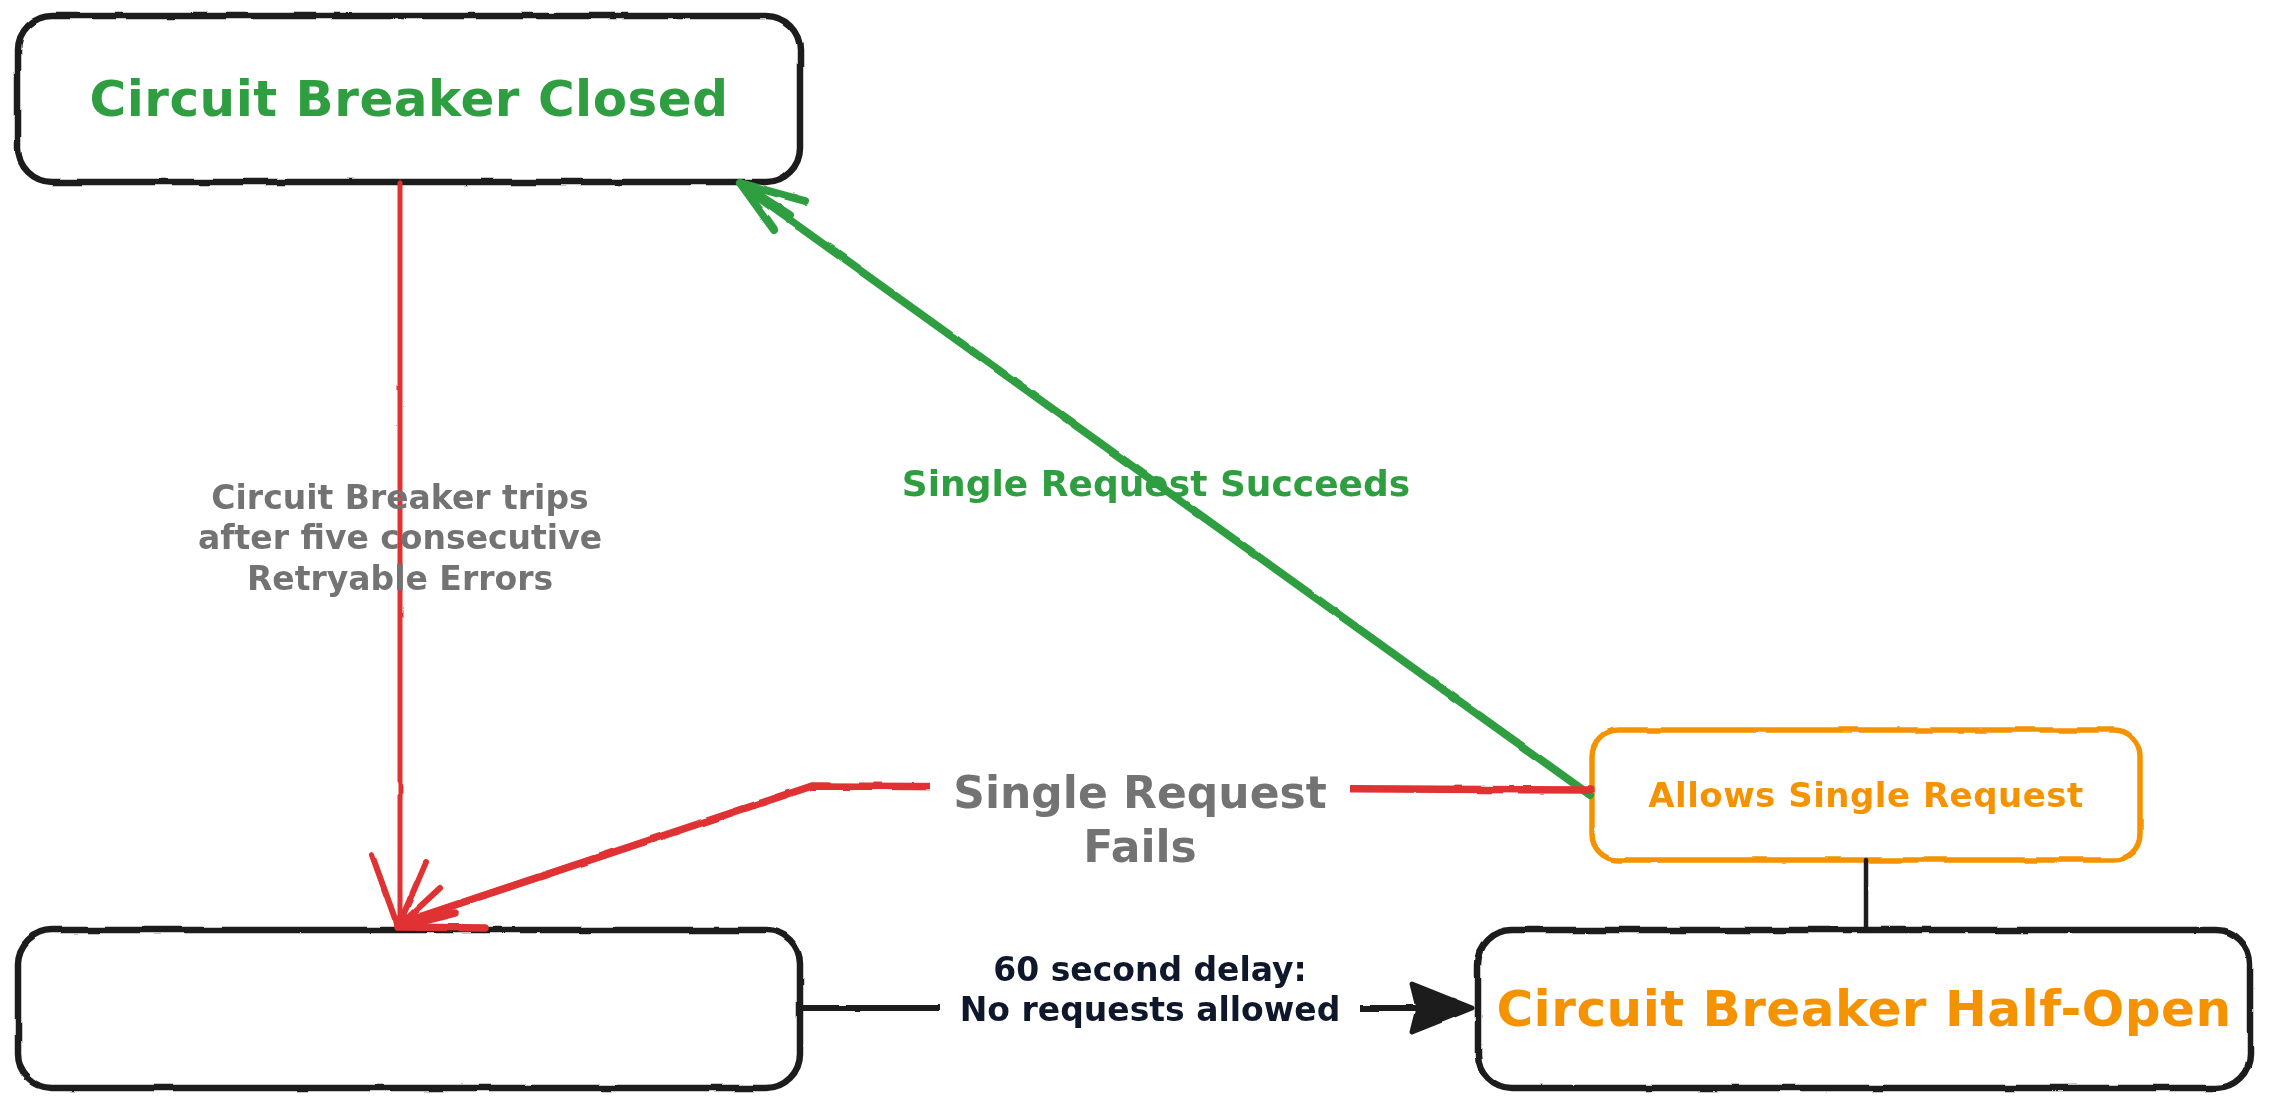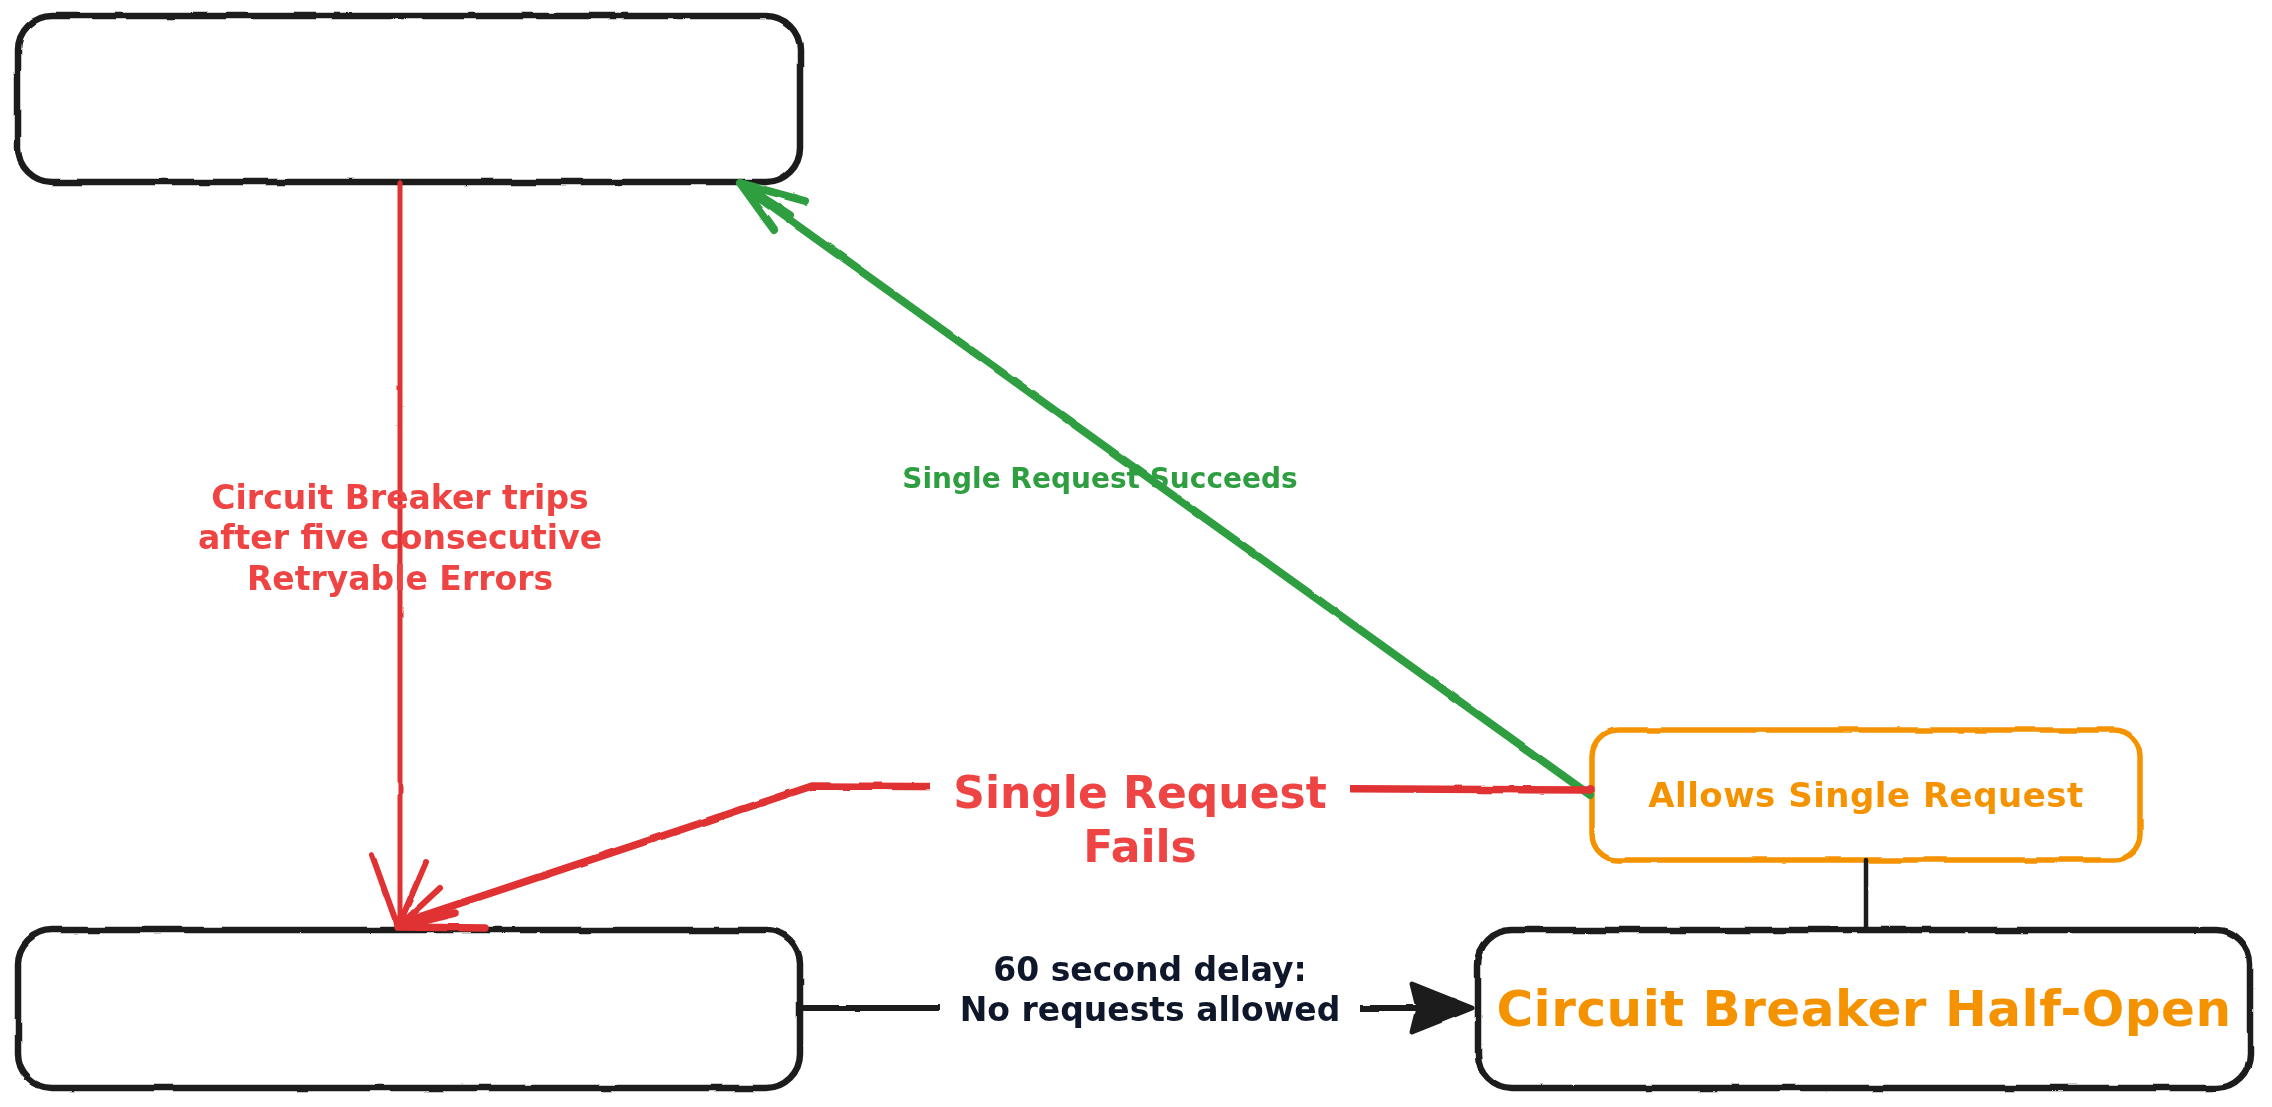--- a/index.html
+++ b/index.html
@@ -37,21 +37,21 @@
   .edge-label {
     position: absolute;
     text-align: center;
     font-family: "DejaVu Sans", sans-serif;
     font-weight: 600;
     line-height: 1.22;
     white-space: pre-line;
     pointer-events: none;
   }
   .lbl-green  { color: #2e9e41; }
-  .lbl-red    { color: #ef4444; }
+  .lbl-red    { color: #737373; }
   .lbl-orange { color: #f59200; }
   .lbl-black  { color: #0f172a; }
 </style>
 </head>
 <body>
 
 <div id="canvas">
 
   <svg class="layer" viewBox="0 0 2272 1107">
     <defs>
@@ -88,30 +88,31 @@
       <path d="M 398 927 L 455 913 M 398 927 L 485 928" fill="none" stroke="#e03131" stroke-width="7.5" stroke-linecap="round" stroke-linejoin="round"></path>
 
       <path d="M 800 1008 L 960 1008" fill="none" stroke="#1e1e1e" stroke-width="6" stroke-linecap="round"></path>
       <path d="M 1348 1008 L 1466 1008" fill="none" stroke="#1e1e1e" stroke-width="6" stroke-linecap="round"></path>
       <path d="M 1472 1008 L 1412 984 L 1418 1008 L 1412 1032 Z" fill="#1e1e1e" stroke="#1e1e1e" stroke-width="5" stroke-linejoin="round"></path>
 
       <path d="M 1866 860 L 1866 928" fill="none" stroke="#1e1e1e" stroke-width="4.5" stroke-linecap="round"></path>
     </g>
   </svg>
 
+  <div class="node-label lbl-green" style="left:18px; top:16px; width:782px; height:166px; font-size:50px;">Circuit Breaker Closed</div>
 
 
   <div class="node-label lbl-orange" style="left:1592px; top:730px; width:548px; height:130px; font-size:34px;">Allows Single Request</div>
 
   <div class="node-label lbl-orange" style="left:1478px; top:930px; width:772px; height:158px; font-size:50px;">Circuit Breaker Half-Open</div>
 
   <div class="edge-label lbl-red" style="left:150px; top:478px; width:500px; font-size:33px;">Circuit Breaker trips
 after five consecutive
 Retryable Errors</div>
 
-  <div class="edge-label lbl-green" style="left:840px; top:462px; width:520px; font-size:28px;">Single Request Succeeds</div>
+  <div class="edge-label lbl-green" style="left:896px; top:462px; width:520px; font-size:36px;">Single Request Succeeds</div>
 
   <div class="edge-label lbl-red" style="left:930px; top:766px; width:420px; font-size:44px; background:#ffffff;">Single Request Fails</div>
 
   <div class="edge-label lbl-black" style="left:940px; top:950px; width:420px; font-size:33px; background:#ffffff;">60 second delay:
 No requests allowed</div>
 
 </div>
 
 </body></html>

